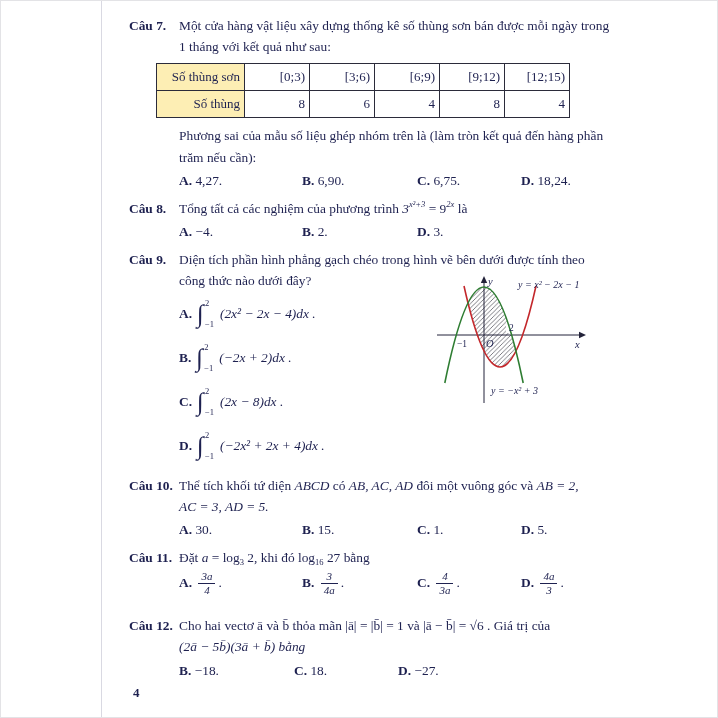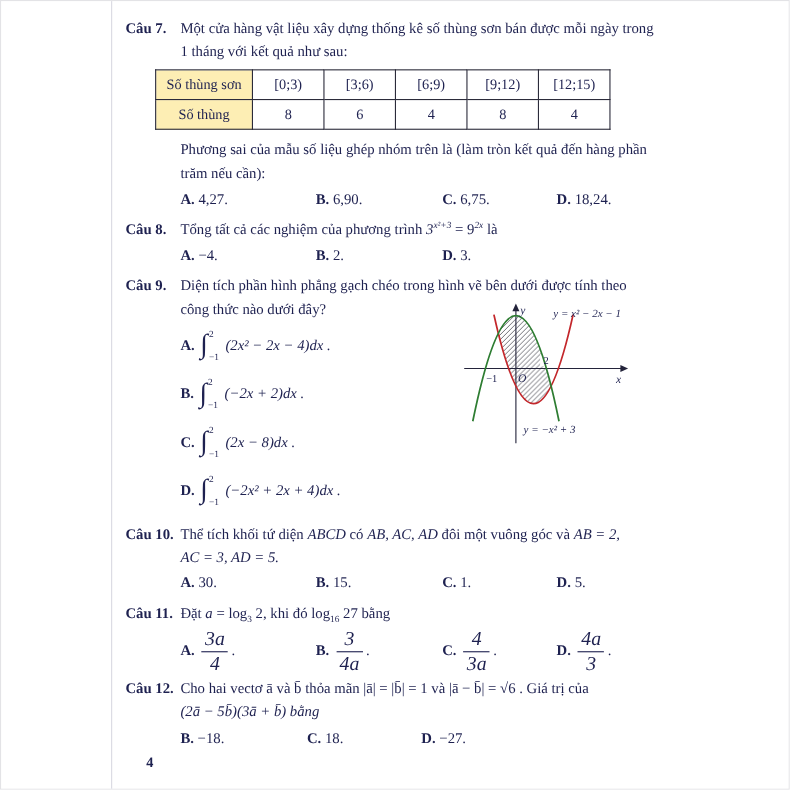--- a/index.html
+++ b/index.html
@@ -3,46 +3,46 @@
 <meta charset="utf-8">
 <style>
   * { margin:0; padding:0; box-sizing:border-box; }
   html,body { width:718px; height:718px; background:#fff; overflow:hidden; }
   .page {
     position:relative; width:718px; height:718px; background:#ffffff;
     font-family:"Liberation Serif", serif; color:#1e2150;
     border:1px solid #e3e3e6;
   }
   .margin-line { position:absolute; left:100px; top:0; height:100%; width:1px; background:#d9d9e2; }
-  .content { position:absolute; left:113px; top:14px; width:518px; font-size:13.4px; line-height:1.58; }
+  .content { position:absolute; left:128px; top:14px; width:518px; font-size:13.4px; line-height:1.58; }
   .q { display:flex; margin-bottom:7px; }
   .qlabel { flex:0 0 50px; font-weight:700; white-space:nowrap; }
   .qbody { flex:1; position:relative; min-width:0; }
   .ln { white-space:nowrap; }
   .it { font-style:italic; }
   .sup { font-size:8.5px; position:relative; top:-6px; font-style:italic;text-align:center; }
   .sub { font-size:8.5px; position:relative; top:3px; }
   .ans-row { display:flex; margin-top:2px; white-space:nowrap; }
   .ans { display:inline-block; }
   .ans .k { font-weight:700; }
   .ans0 { width:123px; } .ans1 { width:115px; } .ans2 { width:104px; } .ans3 { flex:1; }
   table.stat-table { border-collapse:collapse; margin:6px 0 7px -23px; font-size:13px; }
   table.stat-table td {
-    border:1px solid #2b2b3a; text-align:center; height:27px; vertical-align:middle;
+    border:1px solid #2b2b3a; text-align:right; height:27px; vertical-align:middle;
     width:65px; padding:0 4px;
   }
   table.stat-table td.hd { background:#fdeeb4; width:88px; }
   .iopt { display:flex; align-items:center; height:44px; white-space:nowrap; }
   .iopt .k { font-weight:700; margin-right:5px; }
   .intgrl { display:inline-flex; align-items:center; margin:0 2px 0 0; }
   .int-sign { font-size:25px; line-height:1; }
   .int-lims { display:inline-flex; flex-direction:column; justify-content:space-between;
               height:30px; font-size:8.5px; line-height:1; margin:0 4px 0 1px; }
   .frac { display:inline-block; vertical-align:middle; text-align:center;
-          font-size:18px; line-height:1.2; margin:0 3px; font-style:italic; }
+          font-size:11px; line-height:1.2; margin:0 3px; font-style:italic; }
   .frac .num { display:block; padding:0 3px; }
   .frac .den { display:block; border-top:1px solid currentColor; padding:0 3px; }
   .ans-row.tall { height:38px; }
   .graph { position:absolute; left:250px; top:24px; }
   .glabel { font:italic 10px "Liberation Serif", serif; fill:#1e2150; }
   .gaxis  { font:italic 10.5px "Liberation Serif", serif; fill:#1e2150; }
   .gtick  { font:9.5px "Liberation Serif", serif; fill:#1e2150; }
   .pageno { position:absolute; left:132px; bottom:16px; font-weight:700; font-size:13px;
             font-family:"Liberation Serif", serif; color:#1e2150; }
 </style>

